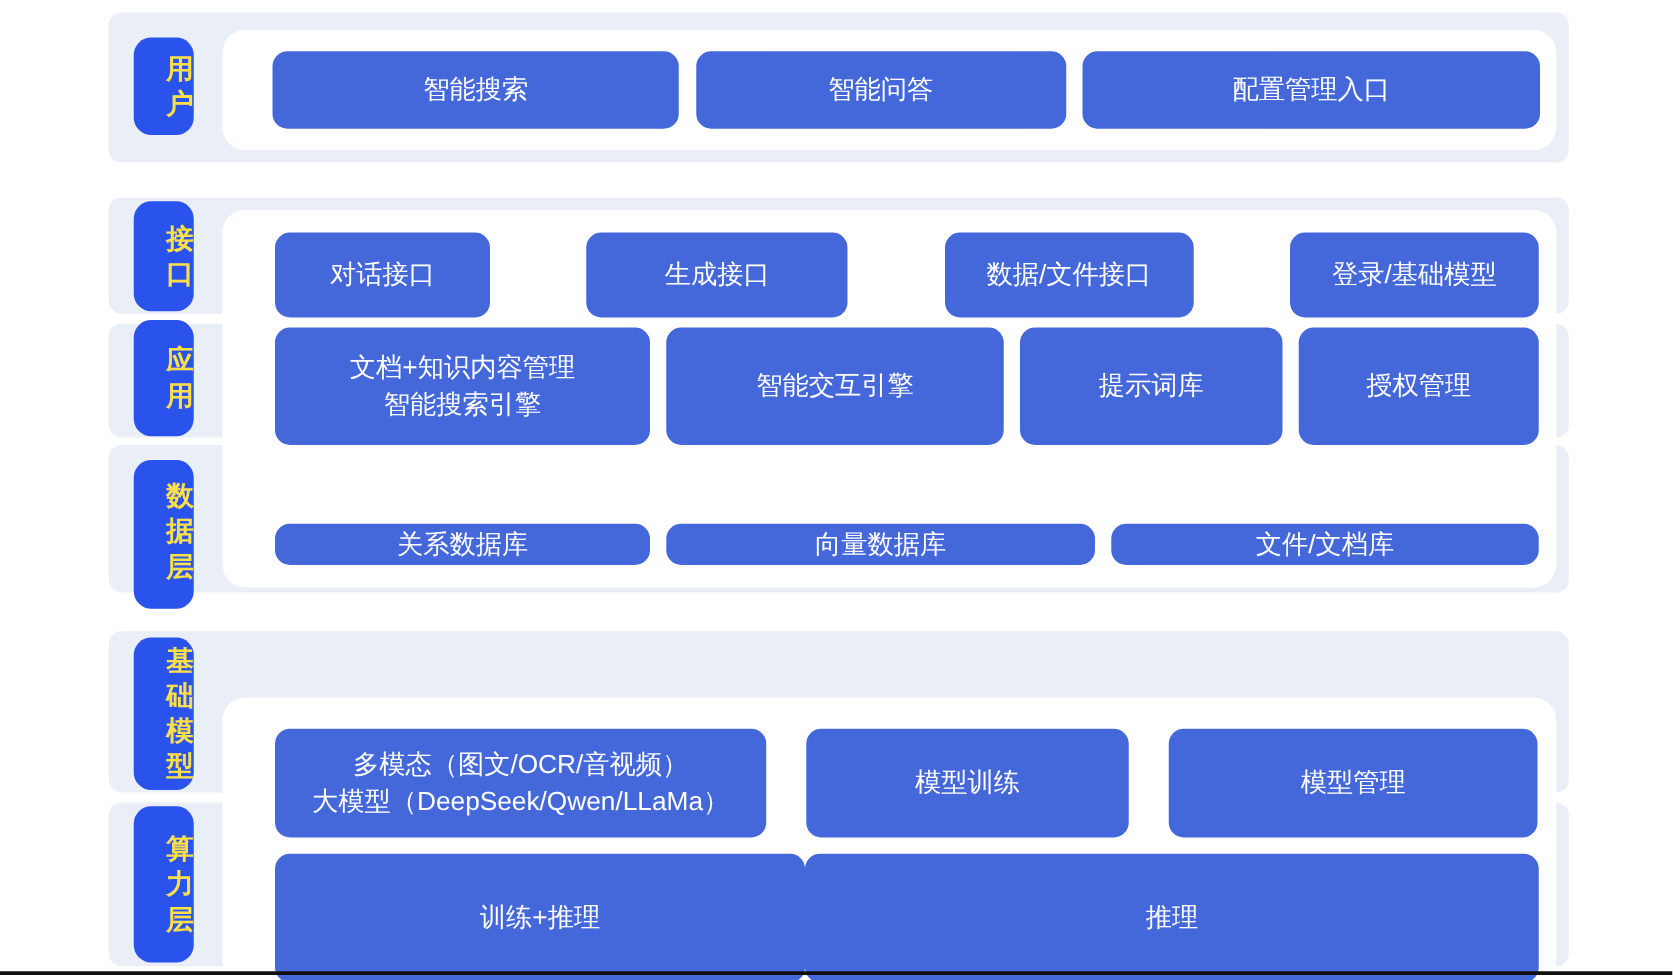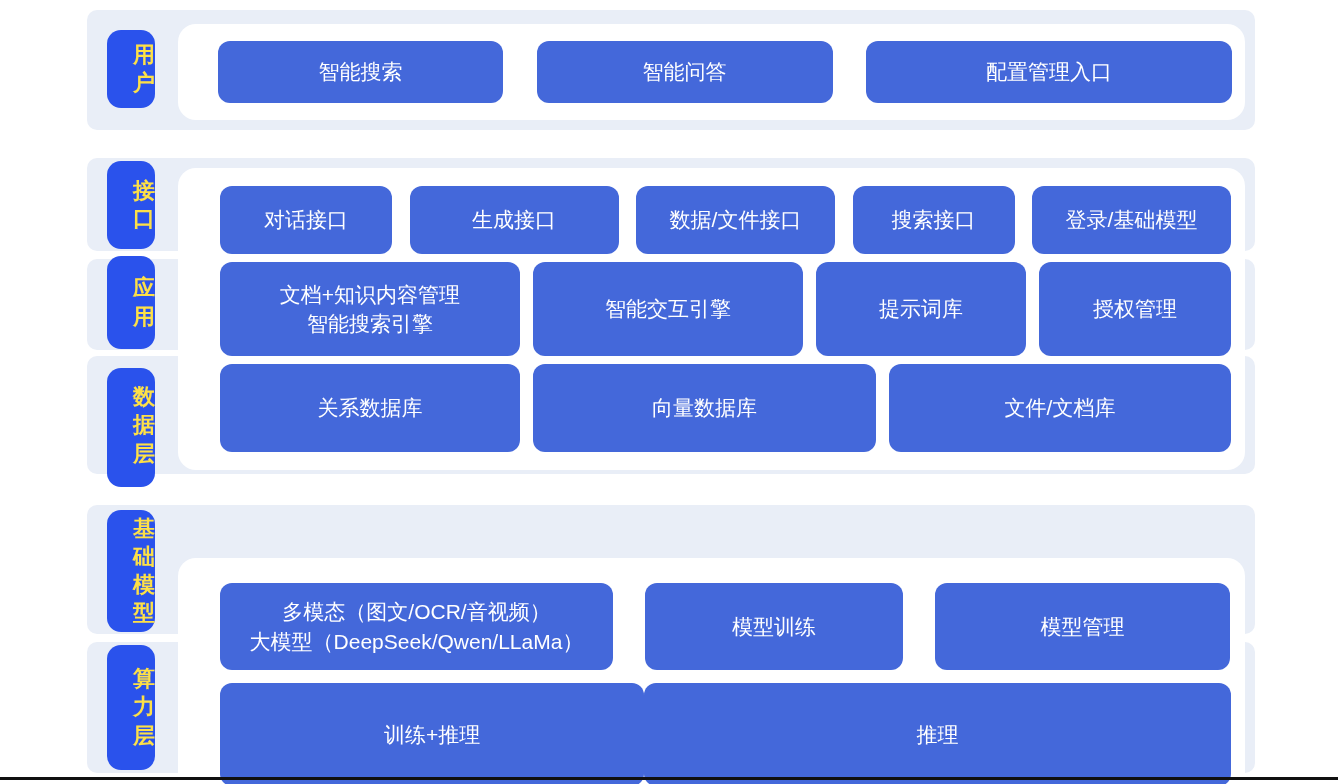--- a/index.html
+++ b/index.html
@@ -32,21 +32,21 @@
   .tab-application{top:256px;height:93px;}
   .tab-data{top:368px;height:119px;font-family:Liberation Mono, monospace;}
   .tab-foundation{top:510px;height:122px;}
   .tab-compute{top:645px;height:125px;}
 
   
   .row{display:flex;justify-content:space-between;align-items:stretch;}
   .row-user{height:62px;}
   .row-if{height:68px;}
   .row-app{height:94px;border-radius:25px;}
-  .row-data{height:88px;}
+  .row-data{height:88px;align-items:flex-end;}
   .row-model{height:87px;}
   .row-compute{height:103px;}
 
   .block{background:#4468da;border-radius:12px;color:#ffffff;display:flex;align-items:center;
          justify-content:center;text-align:center;font-size:21px;font-weight:500;line-height:1.4;
          white-space:pre-line;box-sizing:border-box;padding:2px 8px;}
 
   .bottom-rule{position:absolute;left:0;top:777px;width:1338px;height:3px;background:#101010;z-index:3;}
 </style>
 </head>
@@ -75,32 +75,31 @@
   </div>
   <div class="tab tab-foundation">
     <span class="vtext">基础模型</span>
   </div>
   <div class="tab tab-compute">
     <span class="vtext">算力层</span>
   </div>
 
   <div class="panel panel-user">
     <div class="row row-user">
-      <div class="block" style="width:285px">智能搜索</div>
+      <div class="block" style="width:325px">智能搜索</div>
       <div class="block" style="width:296px">智能问答</div>
       <div class="block" style="width:366px">配置管理入口</div>
     </div>
   </div>
 
   <div class="panel panel-middle">
     <div class="row row-if">
       <div class="block" style="width:172px">对话接口</div>
       <div class="block" style="width:209px">生成接口</div>
       <div class="block" style="width:199px">数据/文件接口</div>
-      <div class="block" style="width:162px">搜索接口</div>
       <div class="block" style="width:199px">登录/基础模型</div>
     </div>
     <div class="row row-app">
       <div class="block" style="width:300px">文档+知识内容管理
 智能搜索引擎</div>
       <div class="block" style="width:270px">智能交互引擎</div>
       <div class="block" style="width:210px">提示词库</div>
       <div class="block" style="width:192px">授权管理</div>
     </div>
     <div class="row row-data">

